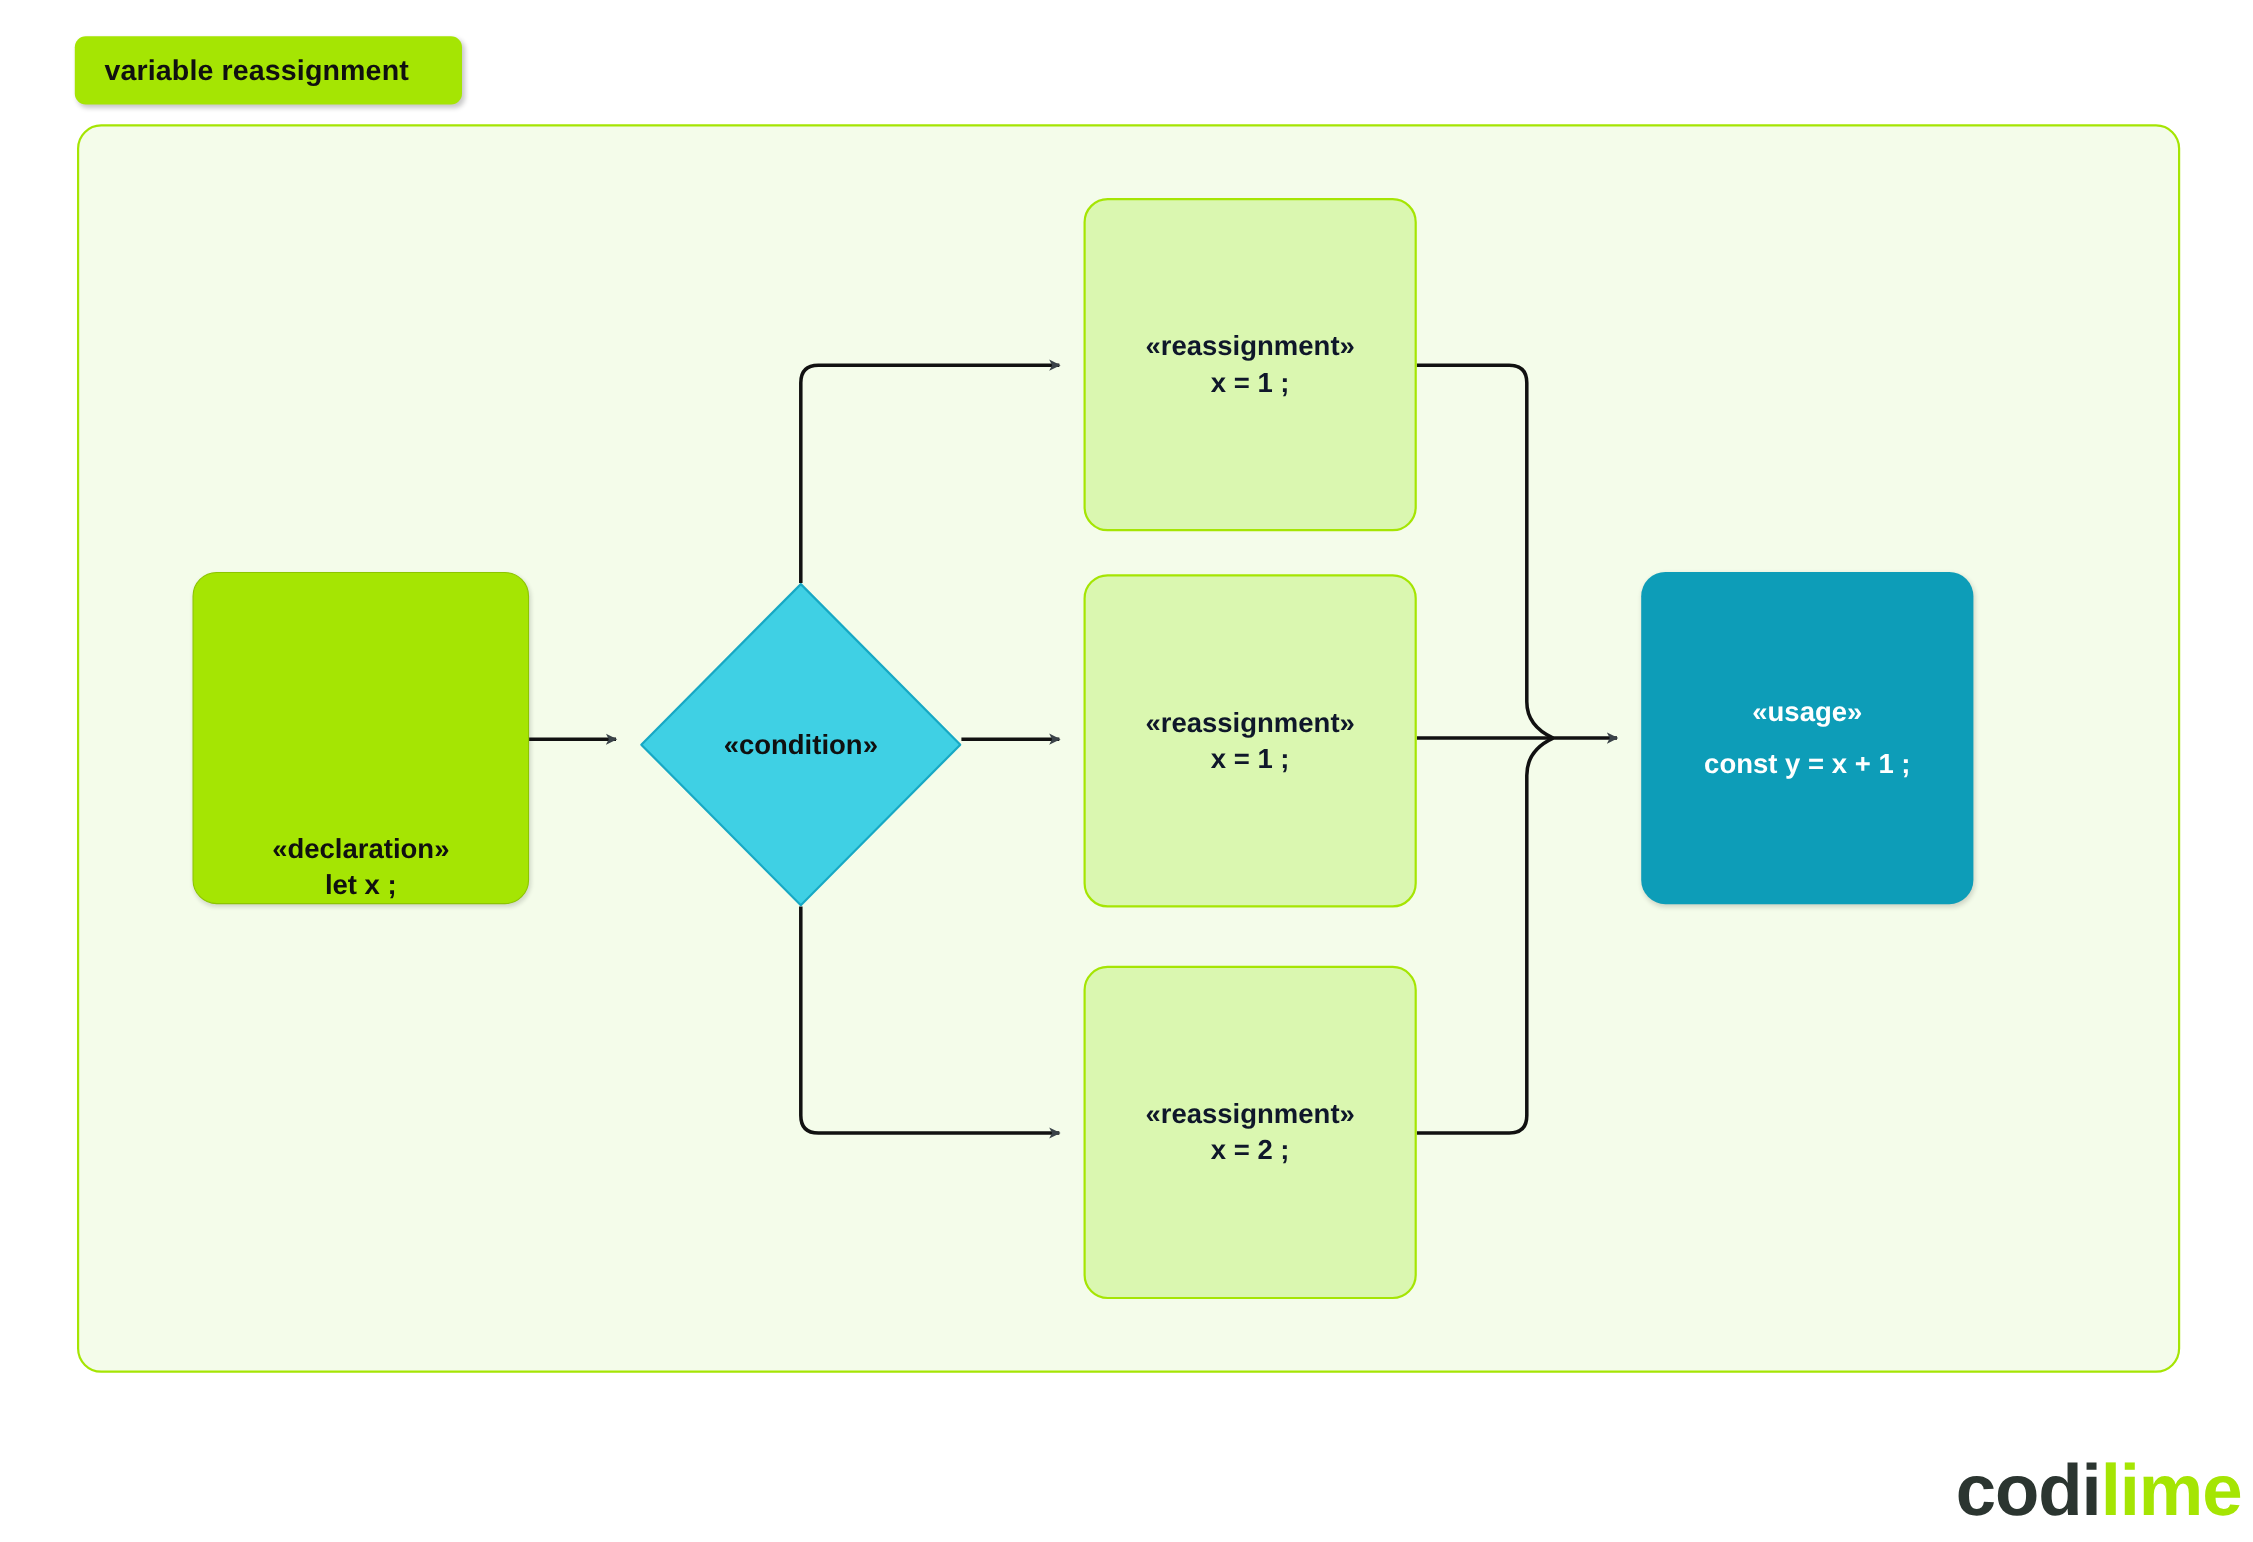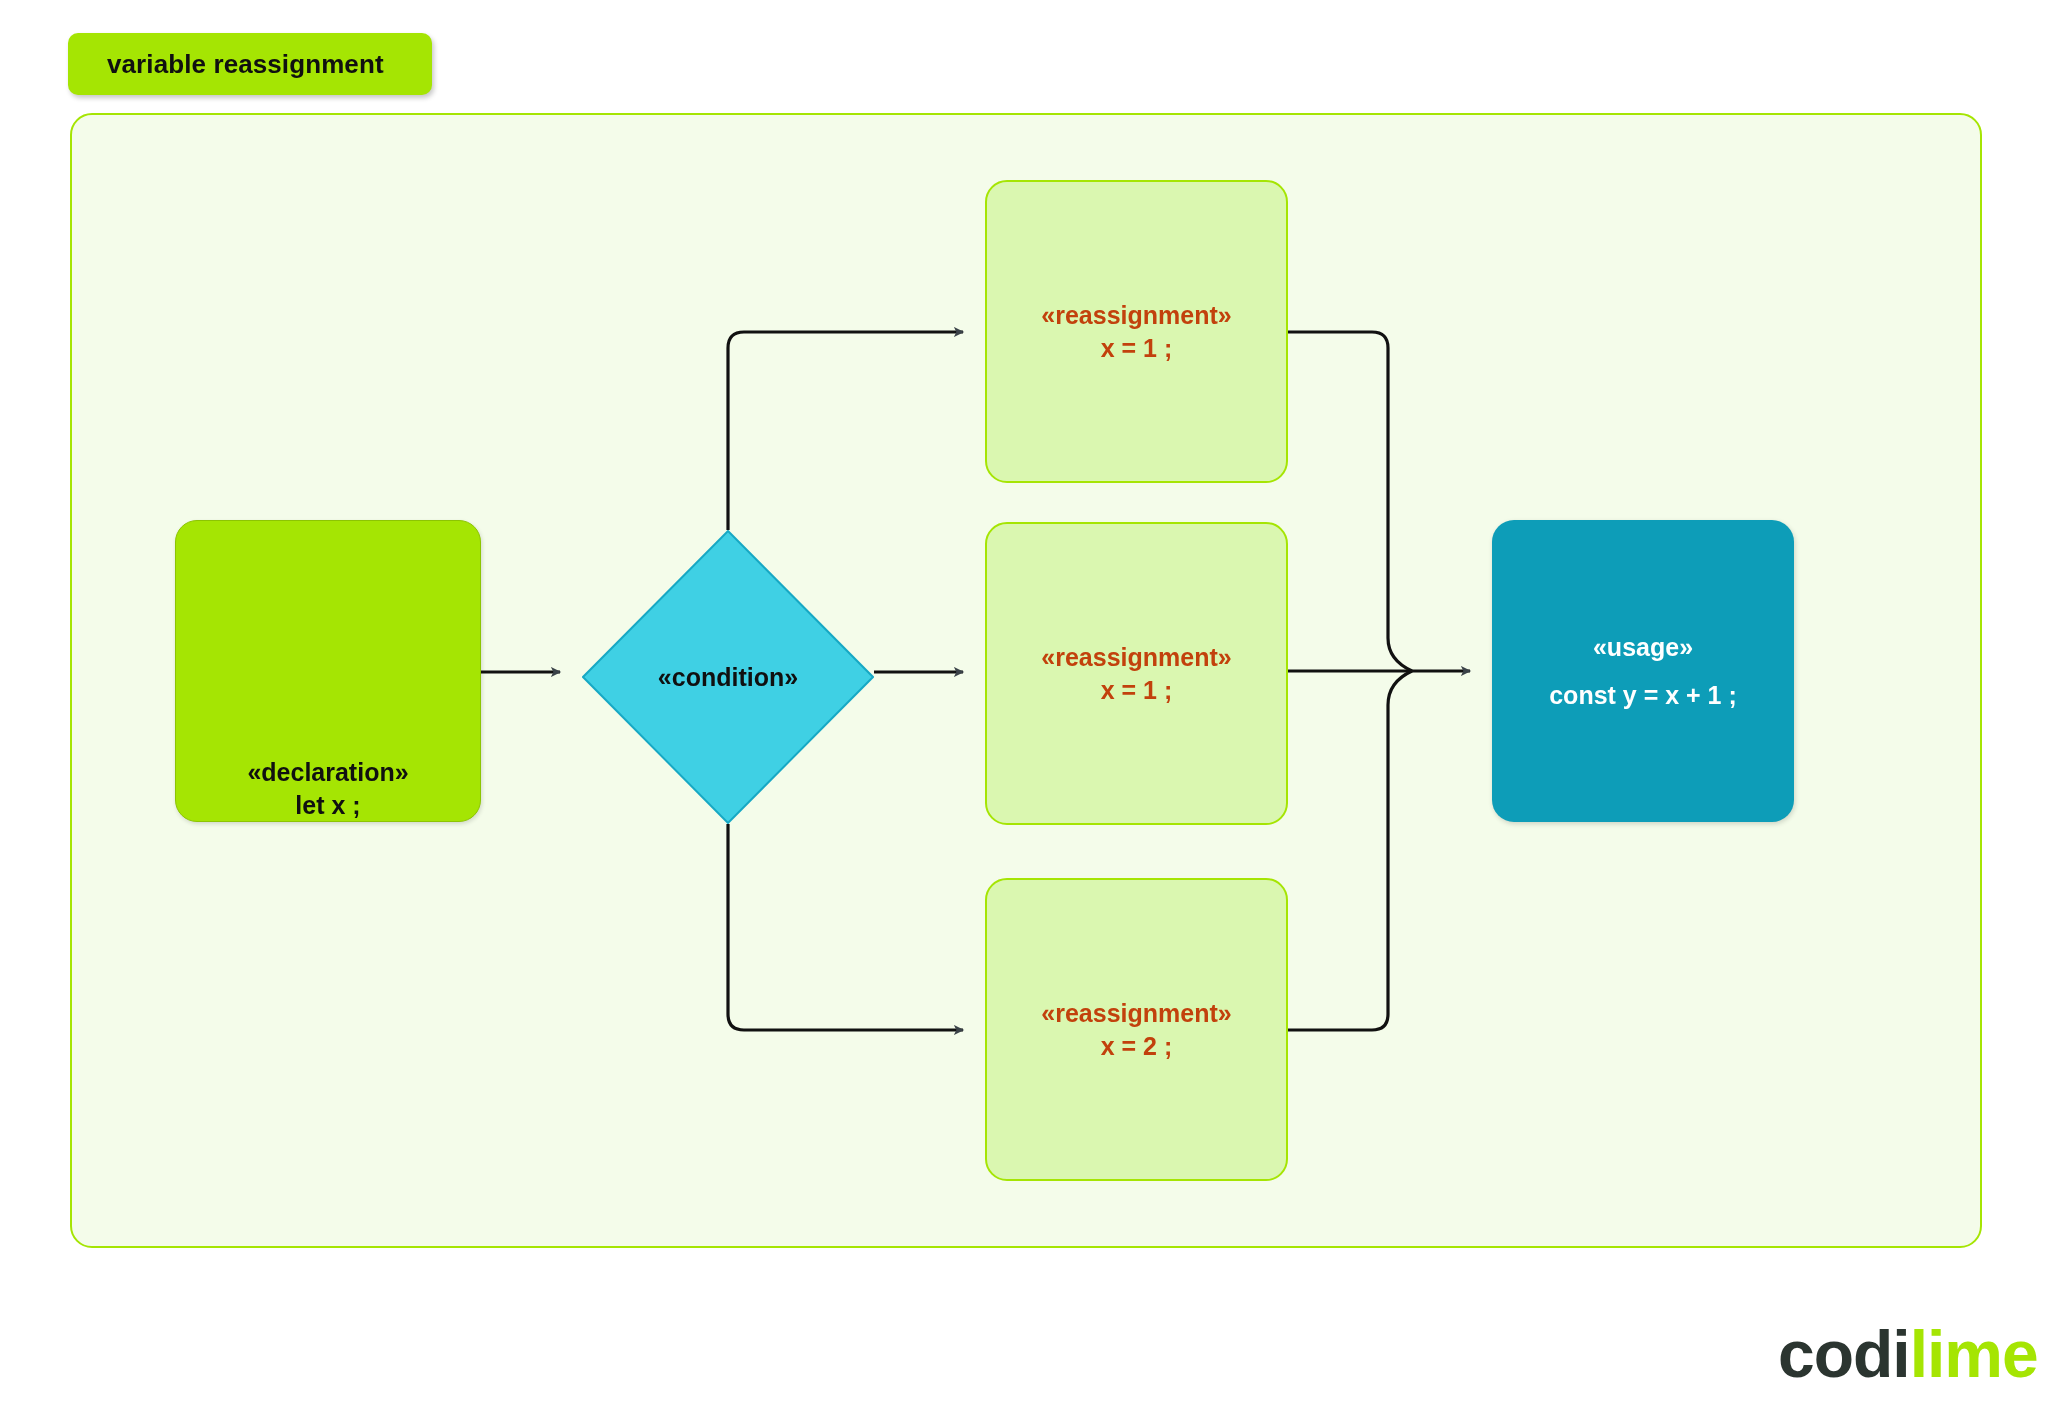--- a/index.html
+++ b/index.html
@@ -28,21 +28,20 @@
     left: 68px;
     top: 33px;
     width: 352px;
     height: 62px;
     background: #A5E503;
     border-radius: 10px;
     box-shadow: 2px 3px 5px rgba(0,0,0,0.22);
     display: flex;
     align-items: center;
     z-index: 6;
-    padding-left: 12px;
   }
   .title-badge .label {
     padding-left: 27px;
     font-size: 26px;
     font-weight: bold;
     color: #101010;
     letter-spacing: .1px;
     white-space: nowrap;
   }
 
@@ -102,21 +101,21 @@
     justify-content: flex-end;
   }
 
   .node-reassign {
     left: 985px;
     width: 303px;
     height: 303px;
     background: #DAF7B0;
     border: 2px solid #A5E503;
     border-radius: 22px;
-    color: #c2410c;
+    color: #0f172a;
   }
   .node-reassign-0 { top: 180px; }
   .node-reassign-1 { top: 522px; }
   .node-reassign-2 { top: 878px; }
 
   .node-usage {
     left: 1492px;
     top: 520px;
     width: 302px;
     height: 302px;

